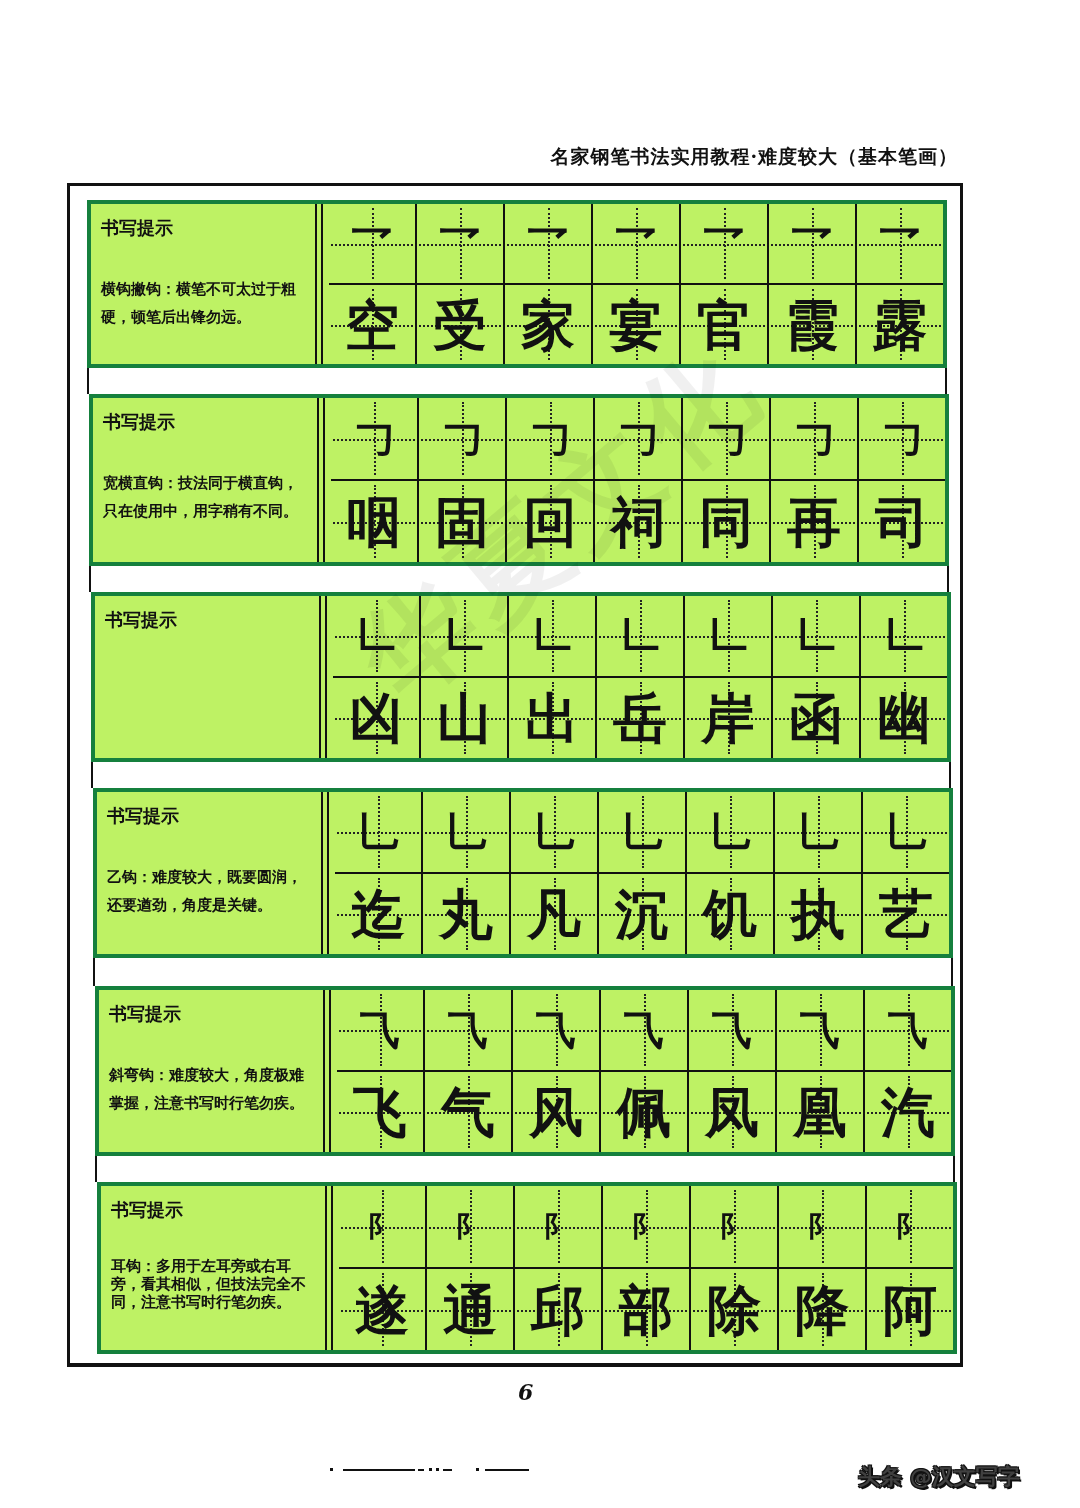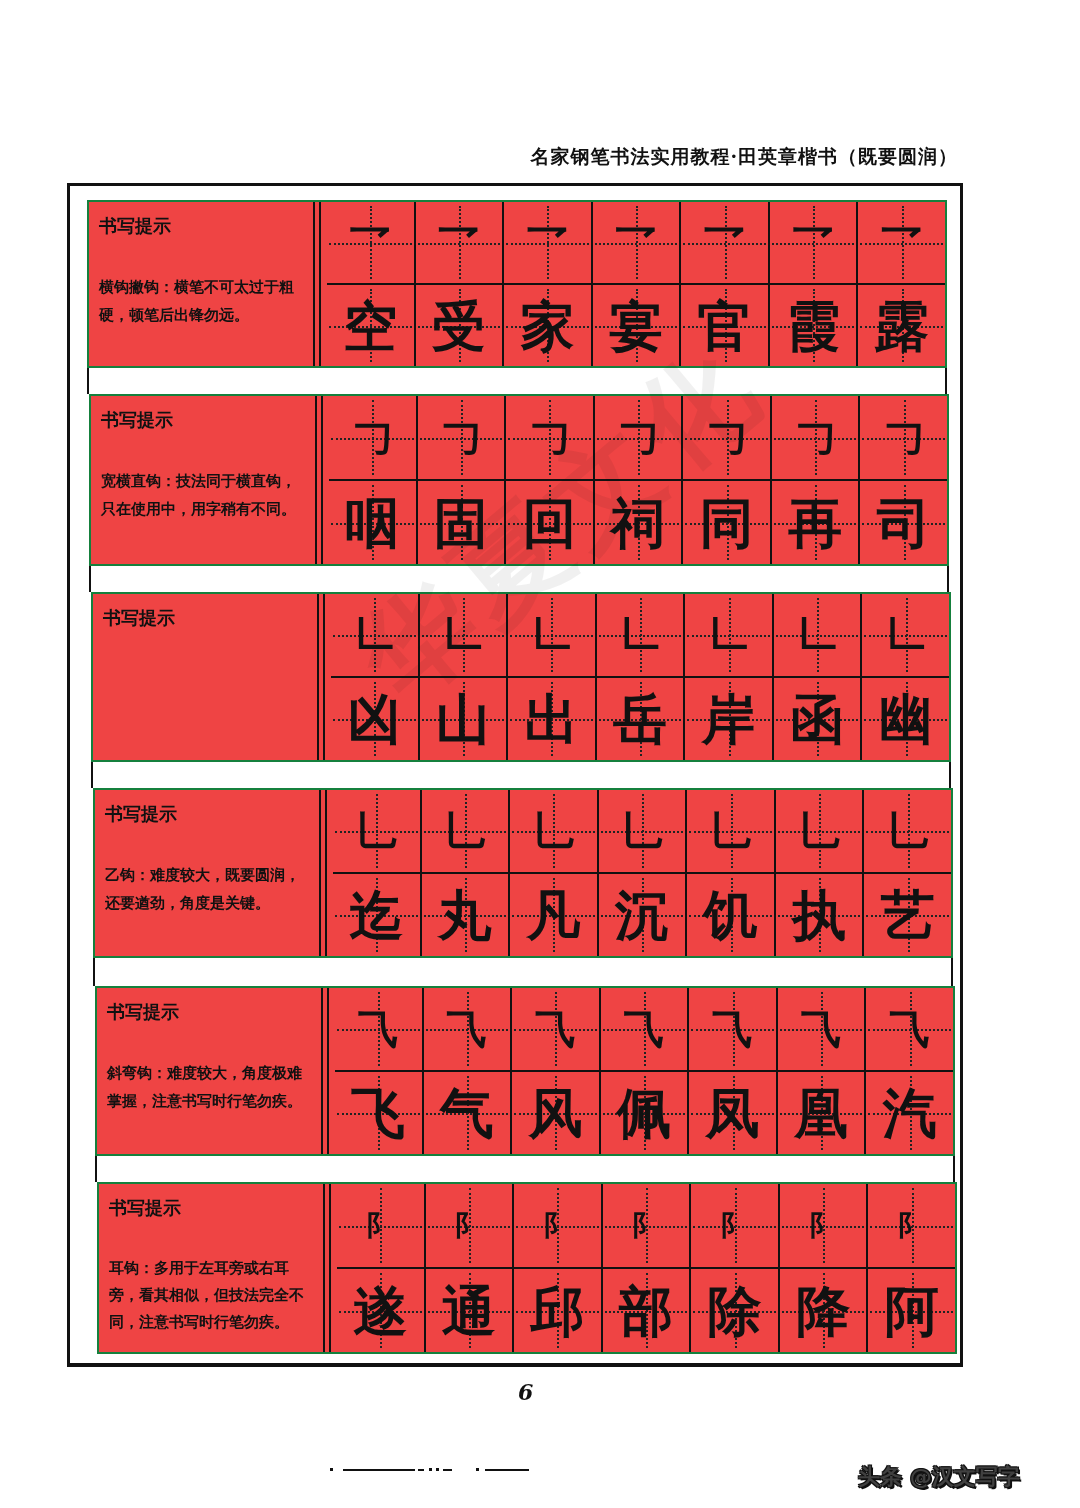--- a/index.html
+++ b/index.html
@@ -45,23 +45,23 @@
       color: rgba(0,0,0,0.06);
       transform: rotate(-40deg);
       transform-origin: left top;
       white-space: nowrap;
       pointer-events: none;
       letter-spacing: 10px;
     }
     .section {
       position: absolute;
       box-sizing: border-box;
-      border: 2px solid #15803d;
+      border: 4px solid #15803d;
       display: flex;
-      background: #ef4444;
+      background: #bef264;
     }
     .tip-box {
       width: 232px;
       box-sizing: border-box;
       padding: 12px 8px 6px 10px;
       border-right: 2px solid #111;
       position: relative;
     }
     .tip-box::after {
       content: "";
@@ -167,21 +167,21 @@
       font-size: 22px;
       color: #404040;
       font-weight: bold;
       text-shadow: -1px -1px 0 #111, 1px -1px 0 #111, -1px 1px 0 #111, 1px 1px 0 #111, 2px 2px 0 #111;
       white-space: nowrap;
     }
   </style>
 </head>
 <body>
 
-<div class="running-header">名家钢笔书法实用教程·田英章楷书（既要圆润）</div>
+<div class="running-header">名家钢笔书法实用教程·难度较大（基本笔画）</div>
 
 <div class="outer-frame"></div>
 
 <div class="section" style="left:87px; top:200px; width:860px; height:168px;">
   <div class="tip-box">
     <div class="tip-title">书写提示</div>
     <div class="tip-text">横钩撇钩：横笔不可太过于粗硬，顿笔后出锋勿远。</div>
   </div>
   <div class="grid">
     <div class="grid-row">
@@ -458,21 +458,21 @@
         </div>
     </div>
   </div>
 </div>
 
 <div style="position:absolute; left:95px; top:1156px; width:860px; height:26px; border-left:2px solid #111; border-right:2px solid #111; box-sizing:border-box;"></div>
 
 <div class="section" style="left:97px; top:1182px; width:860px; height:172px;">
   <div class="tip-box">
     <div class="tip-title">书写提示</div>
-    <div class="tip-text" style="line-height:27px;">耳钩：多用于左耳旁或右耳旁，看其相似，但技法完全不同，注意书写时行笔勿疾。</div>
+    <div class="tip-text" style="line-height:18px;">耳钩：多用于左耳旁或右耳旁，看其相似，但技法完全不同，注意书写时行笔勿疾。</div>
   </div>
   <div class="grid">
     <div class="grid-row">
       <div class="cell">
           <span class="glyph stroke-glyph" style="font-size:28px;">阝</span>
         </div>
       <div class="cell">
           <span class="glyph stroke-glyph" style="font-size:28px;">阝</span>
         </div>
       <div class="cell">

